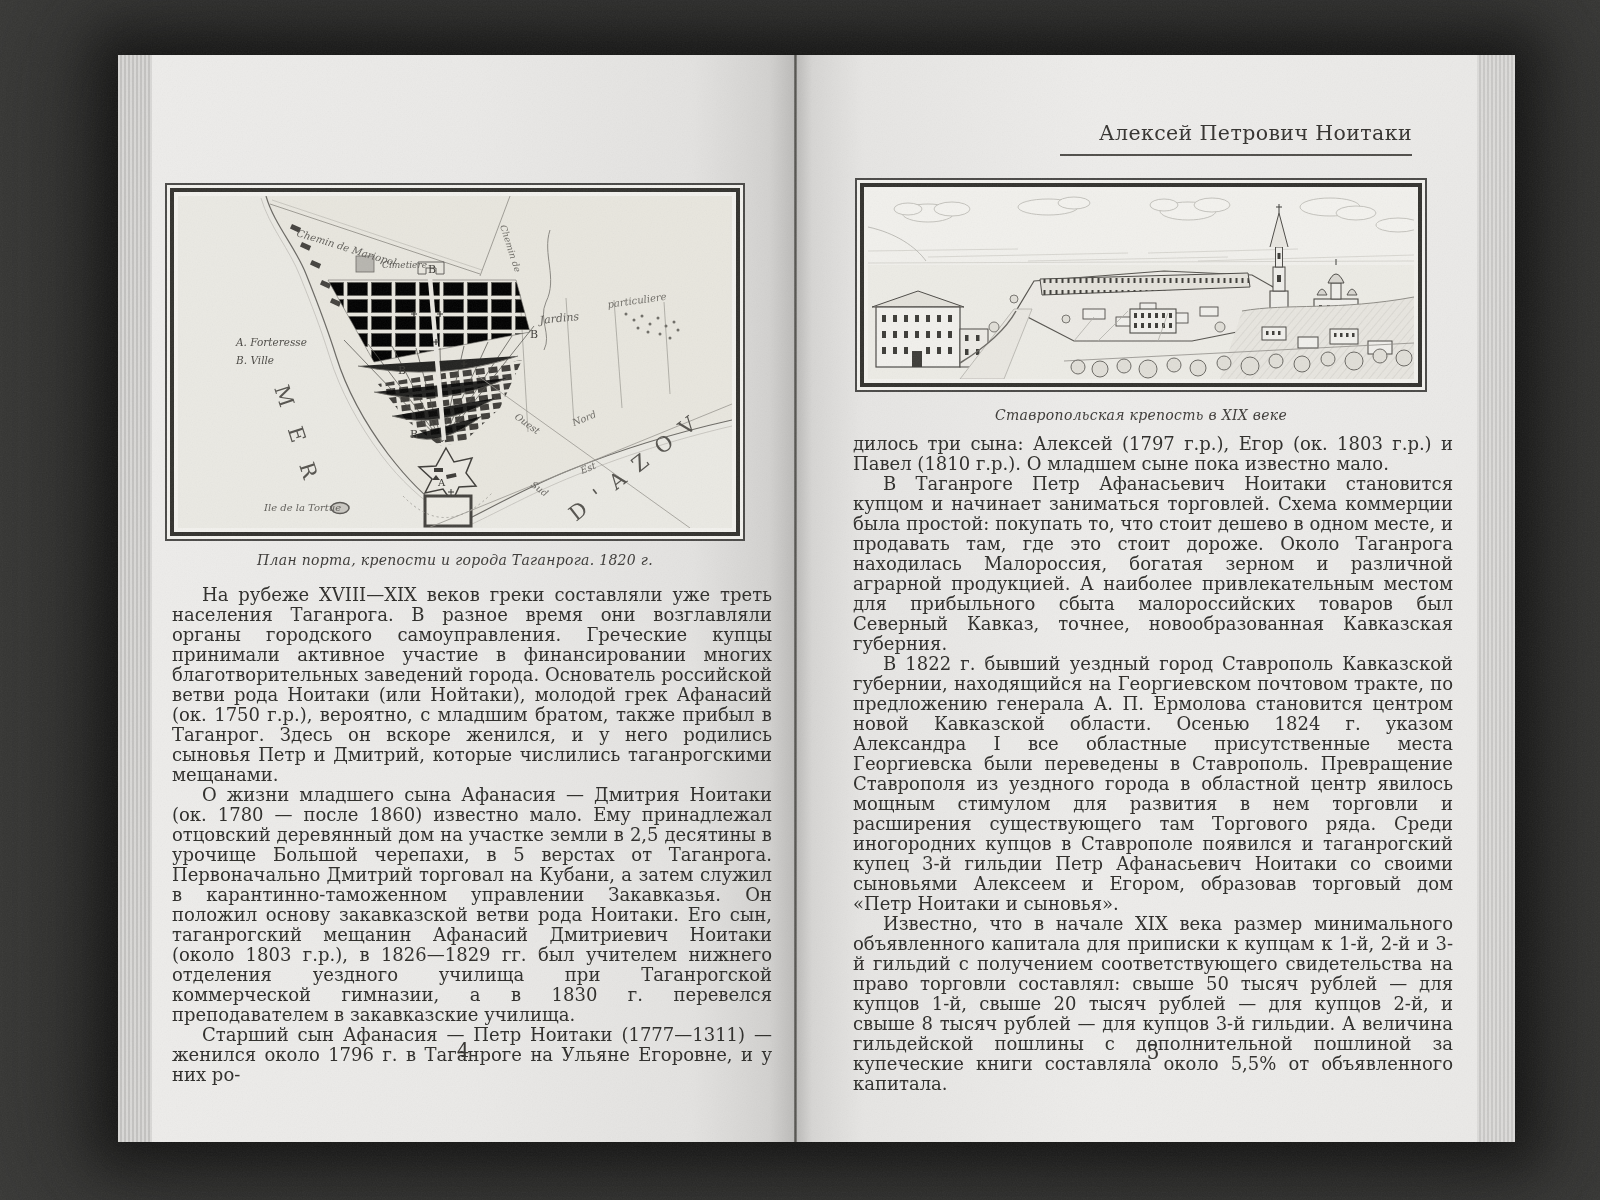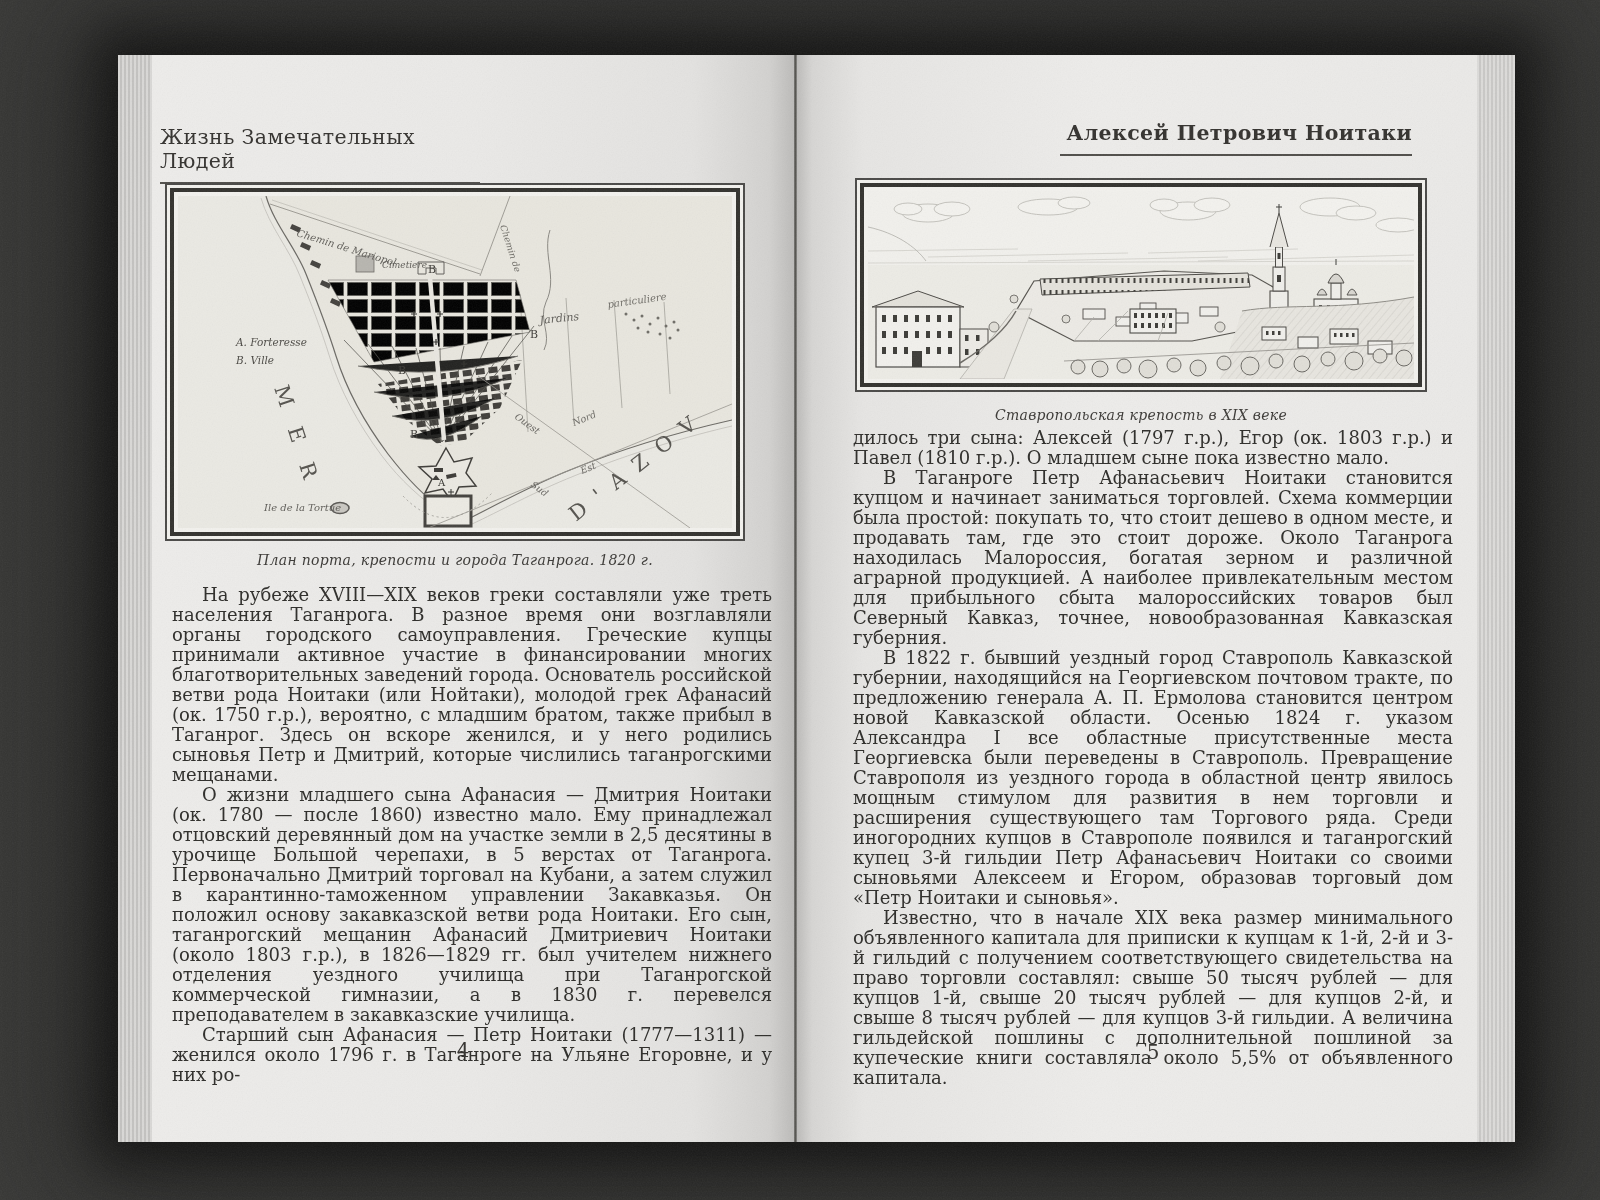--- a/index.html
+++ b/index.html
@@ -35,58 +35,57 @@
   }
   .page.page-right::before{
     content:"";position:absolute;left:-1px;top:0;bottom:0;width:3px;
     background:linear-gradient(to right,#7b7a78,#55544f 50%,#8d8c8a);
   }
   .running-head{
     position:absolute;font-size:20.5px;color:#34322f;letter-spacing:0.4px;
     padding-bottom:9px;border-bottom:2px solid #504e4a;
   }
   .running-head.rh-left{left:8px;top:70px;width:320px;text-align:left;}
-  .running-head.rh-right{right:65px;top:66px;width:352px;text-align:right;font-weight:bold;}
+  .running-head.rh-right{right:65px;top:66px;width:352px;text-align:right;}
   .figure{
     position:absolute;box-sizing:border-box;background:#f2f1ed;
     border:2px solid #4a4947;
     box-shadow:inset 0 0 0 3px #f2f1ed, inset 0 0 0 7px #33322e;
     padding:11px;
   }
   .figure svg{display:block;width:100%;height:100%;background:#eae9e3;}
   .fig-left{left:13px;top:128px;width:580px;height:358px;}
   .fig-right{left:60px;top:123px;width:572px;height:214px;}
   .caption{
     position:absolute;text-align:center;font-style:italic;font-size:14px;
     color:#3b3936;letter-spacing:0.3px;
   }
   .cap-left{left:13px;top:497px;width:580px;font-style:italic;}
   .cap-right{left:60px;top:352px;width:572px;}
   .body-text{position:absolute;width:600px;font-size:18px;line-height:20px;color:#2e2d2a;}
   .bt-left{left:20px;top:530px;}
   .bt-right{left:58px;top:373px;}
   .body-par{margin:0;text-indent:30px;text-align:justify;}
-  .body-par.no-indent{text-indent:0;}
+  .body-par.no-indent{text-indent:0;margin-top:6px;}
   .page-number{
     position:absolute;width:600px;text-align:center;font-size:20px;color:#34322f;
   }
   .pn-left{left:11px;top:983px;}
   .pn-right{left:58px;top:985px;}
   .map-label{font-family:"DejaVu Serif","Liberation Serif",serif;}
   .grain{position:absolute;left:0;top:0;pointer-events:none;opacity:0.07;}
 </style>
 </head>
 <body>
 
 <div class="book">
   <div class="edge-strip left-edge"></div>
   <div class="edge-strip right-edge"></div>
 
   <div class="page page-left">
-    <div class="running-head rh-left">Жизнь Замечательных Людей</div>
 
     <div class="figure fig-left">
       <svg viewBox="0 0 554 332" preserveAspectRatio="none">
         <defs>
           <pattern id="pb" width="13" height="9" patternUnits="userSpaceOnUse" patternTransform="rotate(-7)">
             <rect x="1" y="1" width="9" height="6" fill="#403e3a"></rect>
           </pattern>
           <pattern id="pp" width="24" height="17" patternUnits="userSpaceOnUse">
             <rect x="1.5" y="1.5" width="20" height="13" fill="#ecead
 e" stroke="#5b5954" stroke-width="0.8"></rect>

